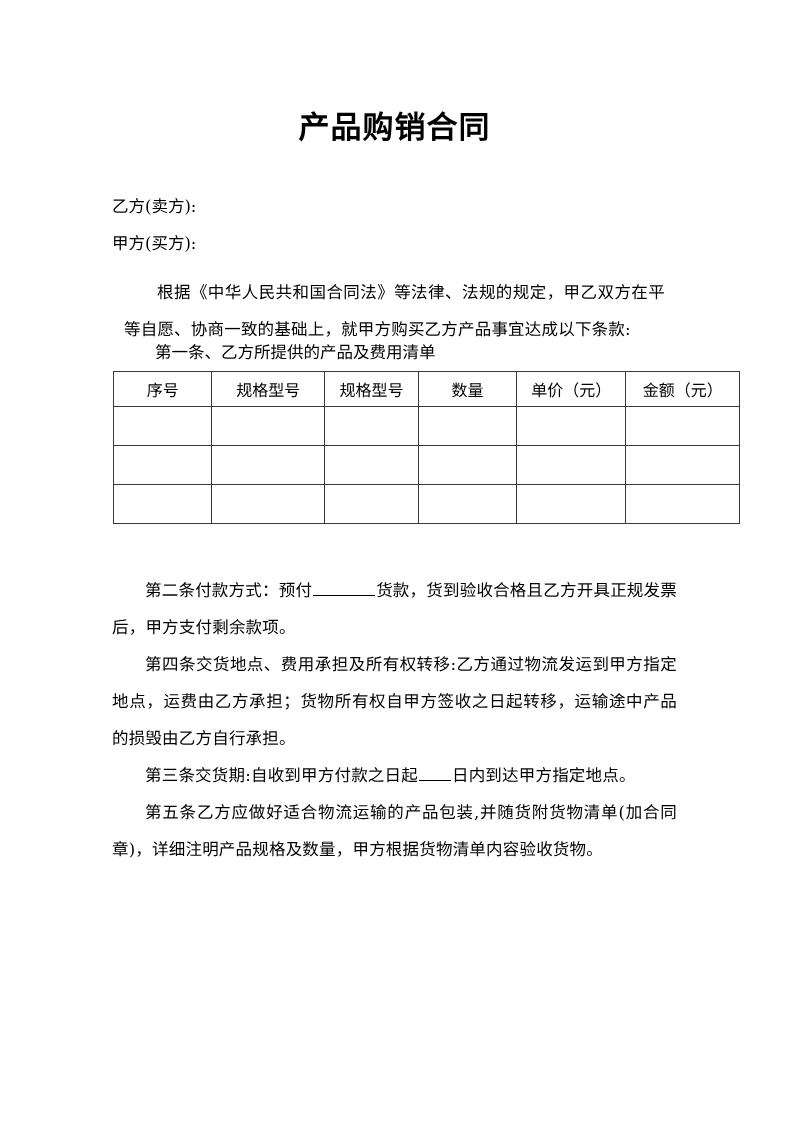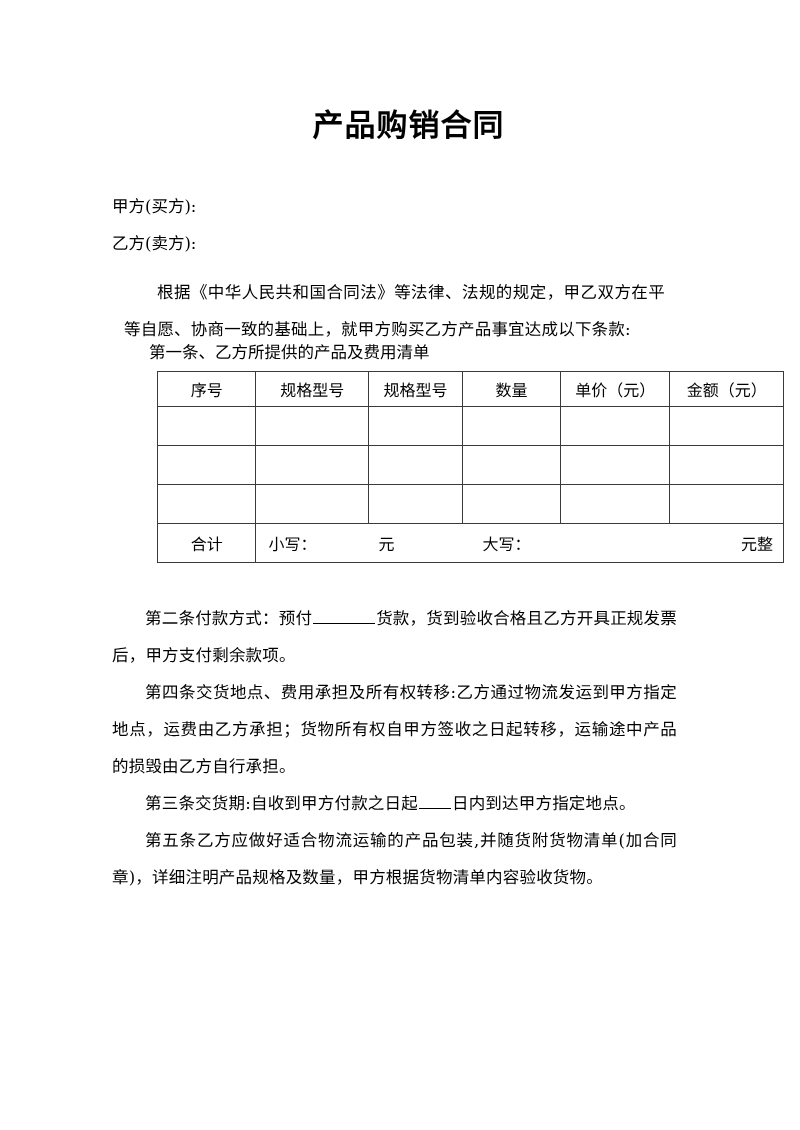--- a/index.html
+++ b/index.html
@@ -29,29 +29,29 @@
   .content {
     position: absolute;
     left: 112px;
     top: 0;
     width: 565px;
   }
 
   
   .doc-title {
     position: absolute;
-    left: 14px;
+    left: 0;
     top: 106px;
     width: 565px;
     text-align: center;
     font-size: 31px;
     font-weight: bold;
     letter-spacing: 1px;
     line-height: 44px;
-    font-family: Liberation Mono, monospace;
+    font-family: Liberation Sans, sans-serif;
   }
 
   
   .body-block {
     position: absolute;
     left: 0;
     top: 188px;
     width: 565px;
   }
 
@@ -82,41 +82,40 @@
   .blank-long { width: 62px; }
   .blank-short { width: 32px; }
 
   .clause-heading {
     
   }
 
   
   .section-1-heading {
     position: absolute;
-    left: 4px;
+    left: 10px;
     top: 338px;
     width: 565px;
     font-size: 16.5px;
     line-height: 30px;
     text-indent: 2em;
   }
 
   
   .price-table-wrap {
     position: absolute;
     left: 1px;
     top: 371px;
     width: 564px;
   }
   table.price-table {
     border-collapse: collapse;
     width: 627px;
     table-layout: fixed;
     font-size: 16px;
-    margin-left: 44px;
   }
   table.price-table td {
     border: 1.2px solid #3a3a3a;
     text-align: center;
     vertical-align: middle;
     padding: 0;
     height: 36px;
     font-family: "DejaVu Serif", "Liberation Serif", serif;
   }
   table.price-table tr.hdr td { height: 34px; }
@@ -138,37 +137,37 @@
   }
   .total-inner .lbl-small { flex: 0 0 auto; }
   .total-inner .unit-yuan { flex: 0 0 auto; margin-left: 62px; }
   .total-inner .lbl-big { flex: 0 0 auto; margin-left: 88px; }
   .total-inner .unit-yuanzheng { flex: 1 1 auto; text-align: right; }
 
   
   .after-table {
     position: absolute;
     left: 0;
-    top: 600px;
+    top: 572px;
     width: 565px;
   }
   .after-table p.para { margin: 0 0 0 0; }
 </style>
 </head>
 <body>
 
 <div class="page">
 
   <div class="content">
 
     <div class="doc-title">产品购销合同</div>
 
     <div class="body-block">
+      <p class="party">乙方(卖方):</p>
       <p class="party">甲方(买方):</p>
-      <p class="party">乙方(卖方):</p>
       <p class="para indent">根据《中华人民共和国合同法》等法律、法规的规定，甲乙双方在平等自愿、协商一致的基础上，就甲方购买乙方产品事宜达成以下条款:</p>
     </div>
 
     <div class="section-1-heading">第一条、乙方所提供的产品及费用清单</div>
 
     <div class="price-table-wrap">
       <table class="price-table">
         <colgroup>
           <col style="width:84px">
           <col style="width:96px">
@@ -205,31 +204,20 @@
           </tr>
           <tr class="empty">
             <td></td>
             <td></td>
             <td></td>
             <td></td>
             <td></td>
             <td></td>
           </tr>
 
-          <tr class="total">
-            <td>合计</td>
-            <td class="total-cell" colspan="5">
-              <div class="total-inner">
-                <span class="lbl-small">小写：</span>
-                <span class="unit-yuan">元</span>
-                <span class="lbl-big">大写：</span>
-                <span class="unit-yuanzheng">元整</span>
-              </div>
-            </td>
-          </tr>
 
         </tbody>
       </table>
     </div>
 
     <div class="after-table">
 
       <p class="para indent clause-heading">
         <span>第二条付款方式：预付</span><span class="blank-line blank-long"></span><span>货款，货到验收合格且乙方开具正规发票后，甲方支付剩余款项。</span>
       </p>

